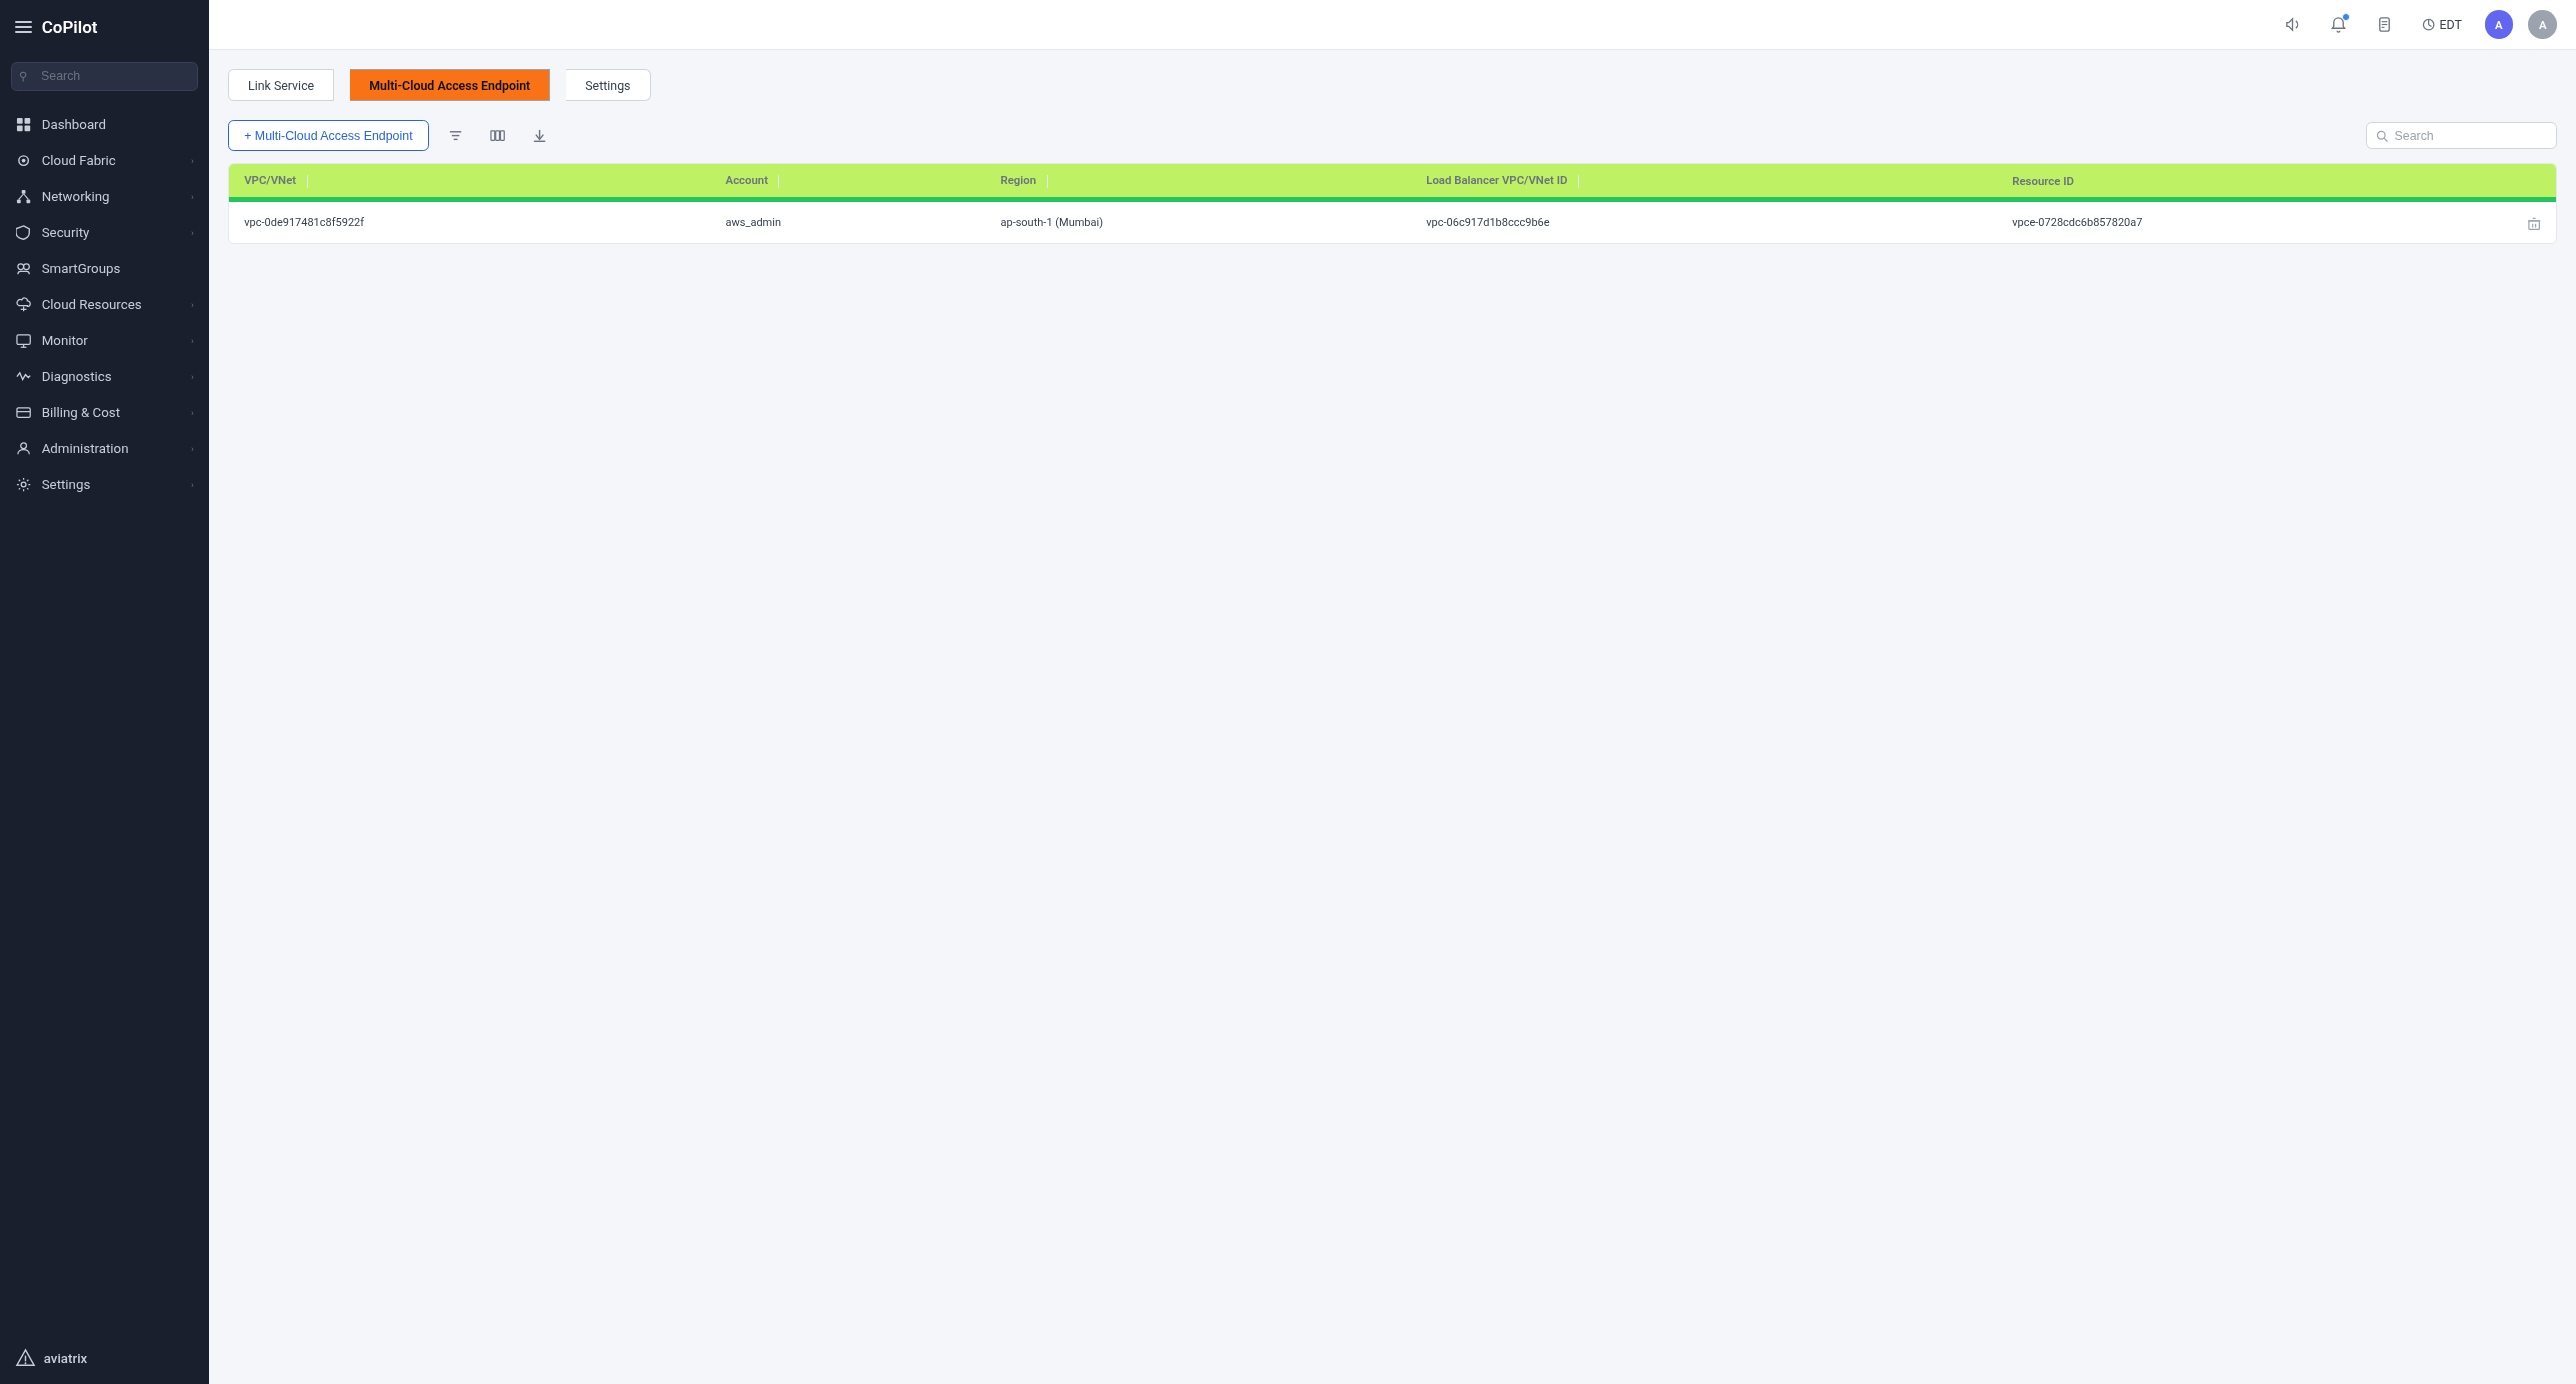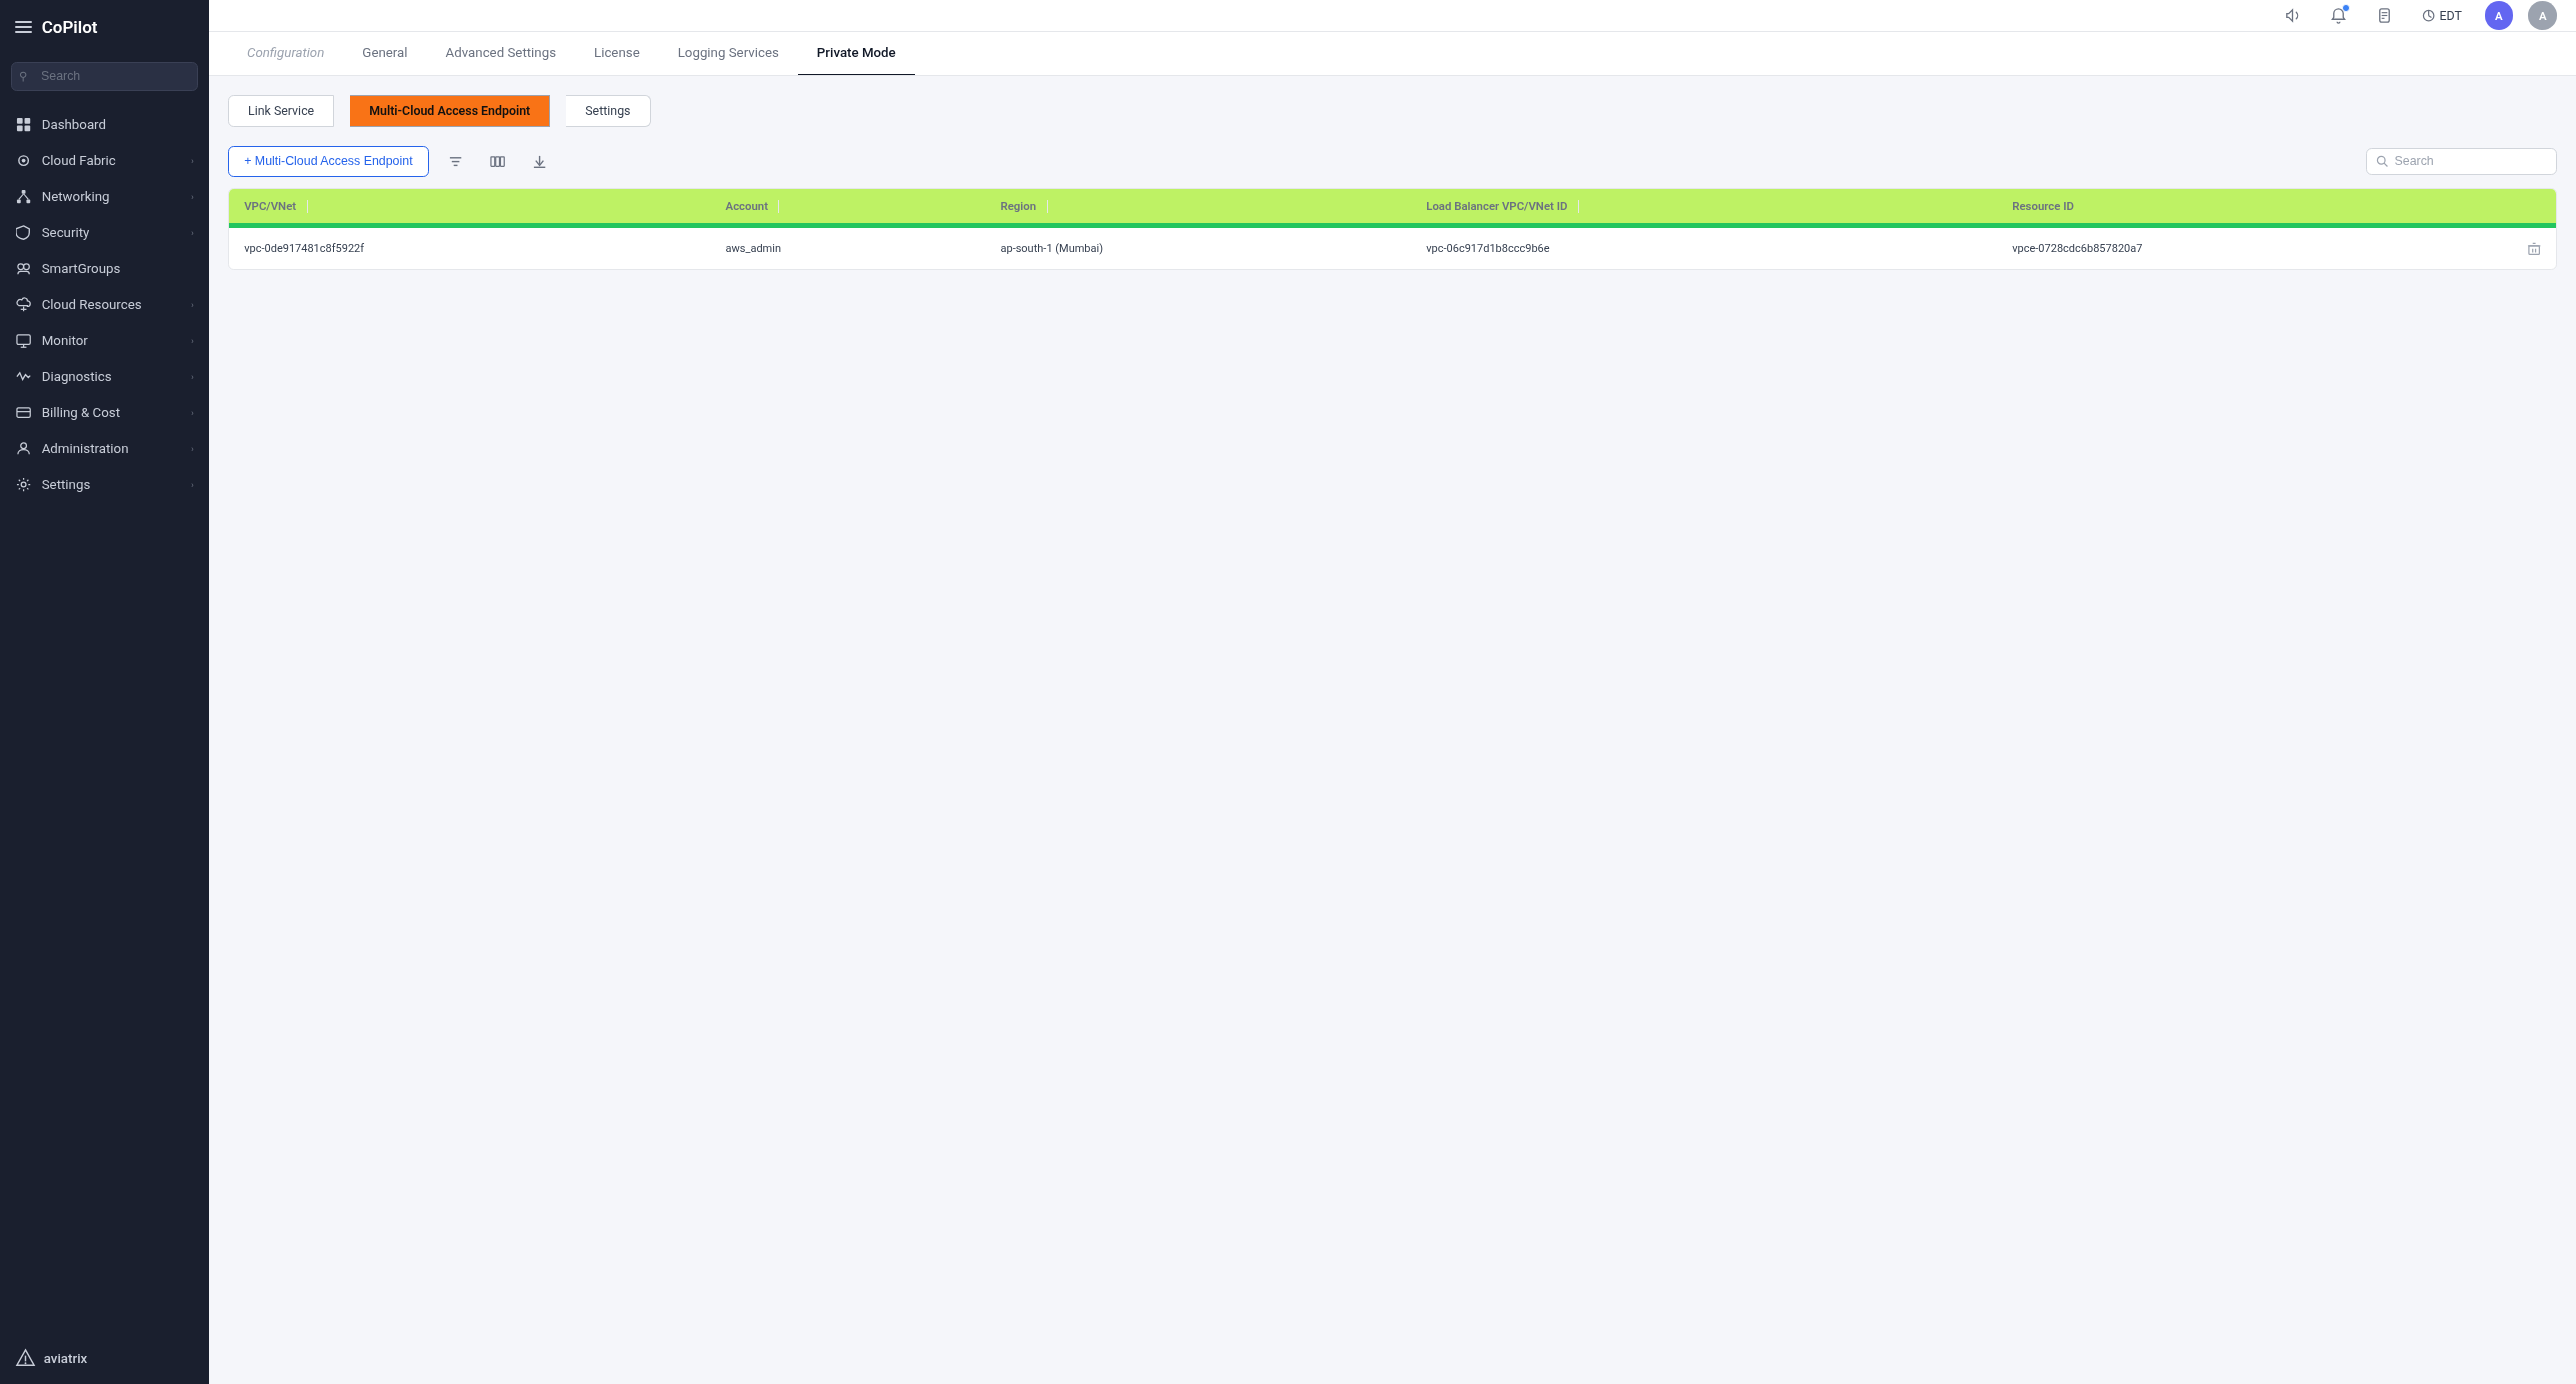--- a/index.html
+++ b/index.html
@@ -86,21 +86,21 @@
     }
 
     
     .topbar {
       background: #fff;
       border-bottom: 1px solid #e5e7eb;
       display: flex;
       align-items: center;
       justify-content: flex-end;
       padding: 0 19px;
-      height: 32px;
+      height: 50px;
       gap: 15.2px;
     }
     .topbar-icon {
       width: 30.5px;
       height: 30.5px;
       display: flex;
       align-items: center;
       justify-content: center;
       cursor: pointer;
       color: #6b7280;
@@ -501,40 +501,20 @@
     <div class="avatar-circle">
       <span>A</span>
     </div>
     <div class="avatar-circle" style="background:#9ca3af">
       <span>A</span>
     </div>
   </div>
 
   <div class="content">
 
-    <div class="tab-nav">
-      <div class="tab-item italic">
-        <span>Configuration</span>
-      </div>
-      <div class="tab-item">
-        <span>General</span>
-      </div>
-      <div class="tab-item">
-        <span>Advanced Settings</span>
-      </div>
-      <div class="tab-item">
-        <span>License</span>
-      </div>
-      <div class="tab-item">
-        <span>Logging Services</span>
-      </div>
-      <div class="tab-item active">
-        <span>Private Mode</span>
-      </div>
-    </div>
 
     <div class="page-body">
 
       <div class="sub-tabs">
         <div class="sub-tab">
           <span>Link Service</span>
         </div>
         <div class="sub-tab active">
           <span>Multi-Cloud Access Endpoint</span>
         </div>

